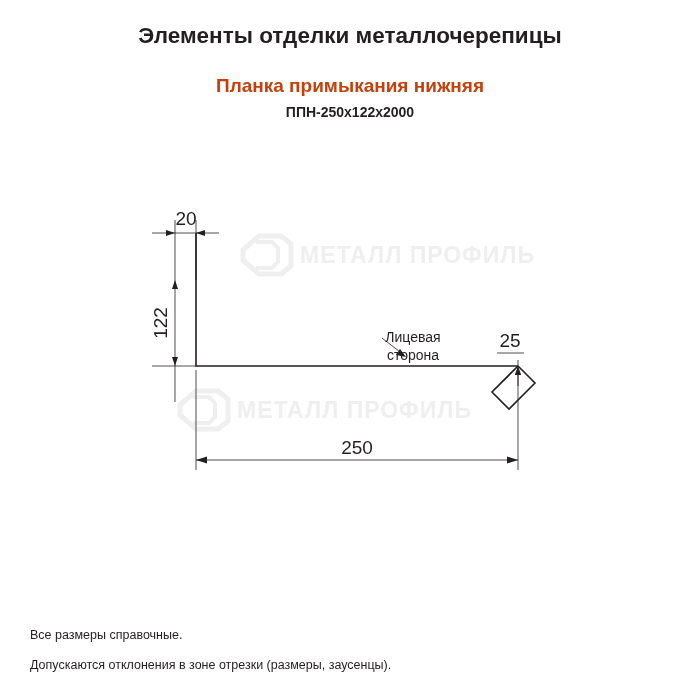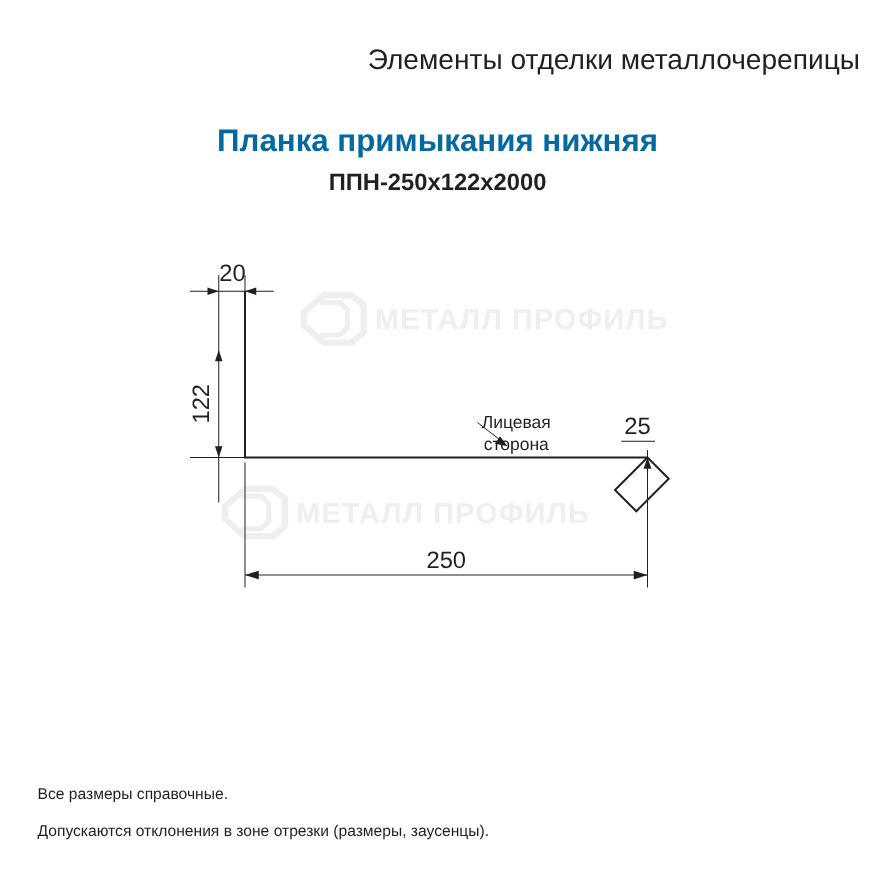--- a/index.html
+++ b/index.html
@@ -22,37 +22,36 @@
   }
   .title-block {
     position: absolute;
     top: 22px;
     left: 0;
     width: 700px;
     text-align: center;
   }
   .main-title {
     font-size: 22.5px;
-    font-weight: normal;
+    font-weight: bold;
     letter-spacing: 0px;
     line-height: 1.2;
-    margin: 12px;
+    margin: 0;
     color: #231f20;
-    text-align: right;
   }
   .sub-title {
-    font-size: 25px;
+    font-size: 19px;
     font-weight: bold;
     margin: 0;
     padding-top: 25px;
     line-height: 1.25;
-    color: #0369a1;
+    color: #c2410c;
   }
   .sub-title-2 {
-    font-size: 19px;
+    font-size: 14px;
     font-weight: bold;
     margin: 0;
     padding-top: 6px;
     line-height: 1.25;
     color: #231f20;
   }
   .drawing {
     position: absolute;
     top: 170px;
     left: 0;

